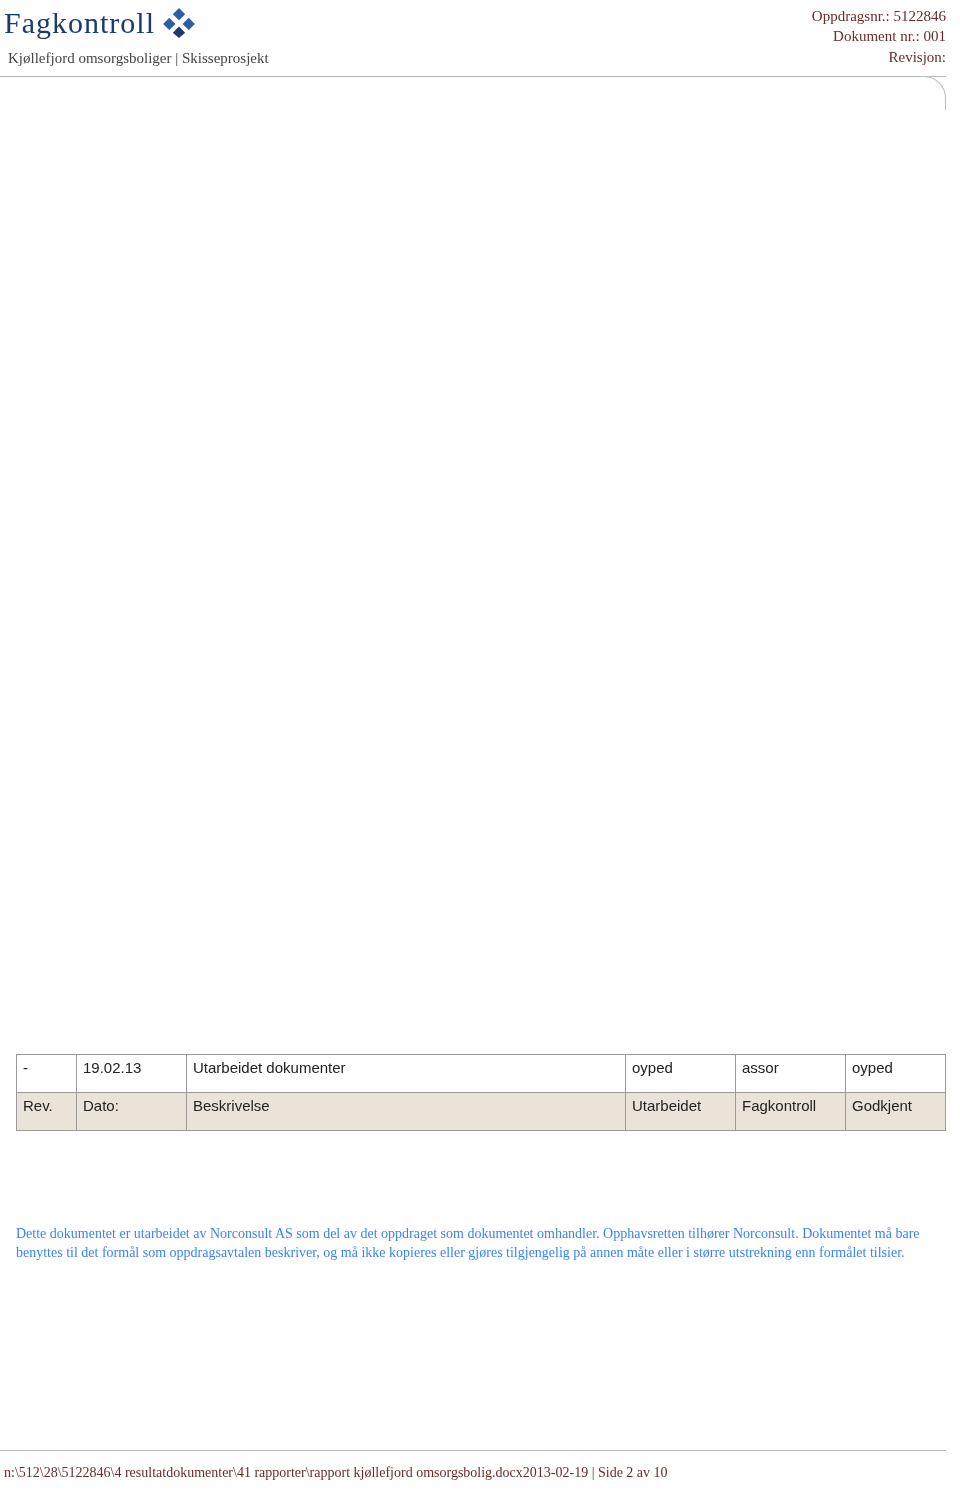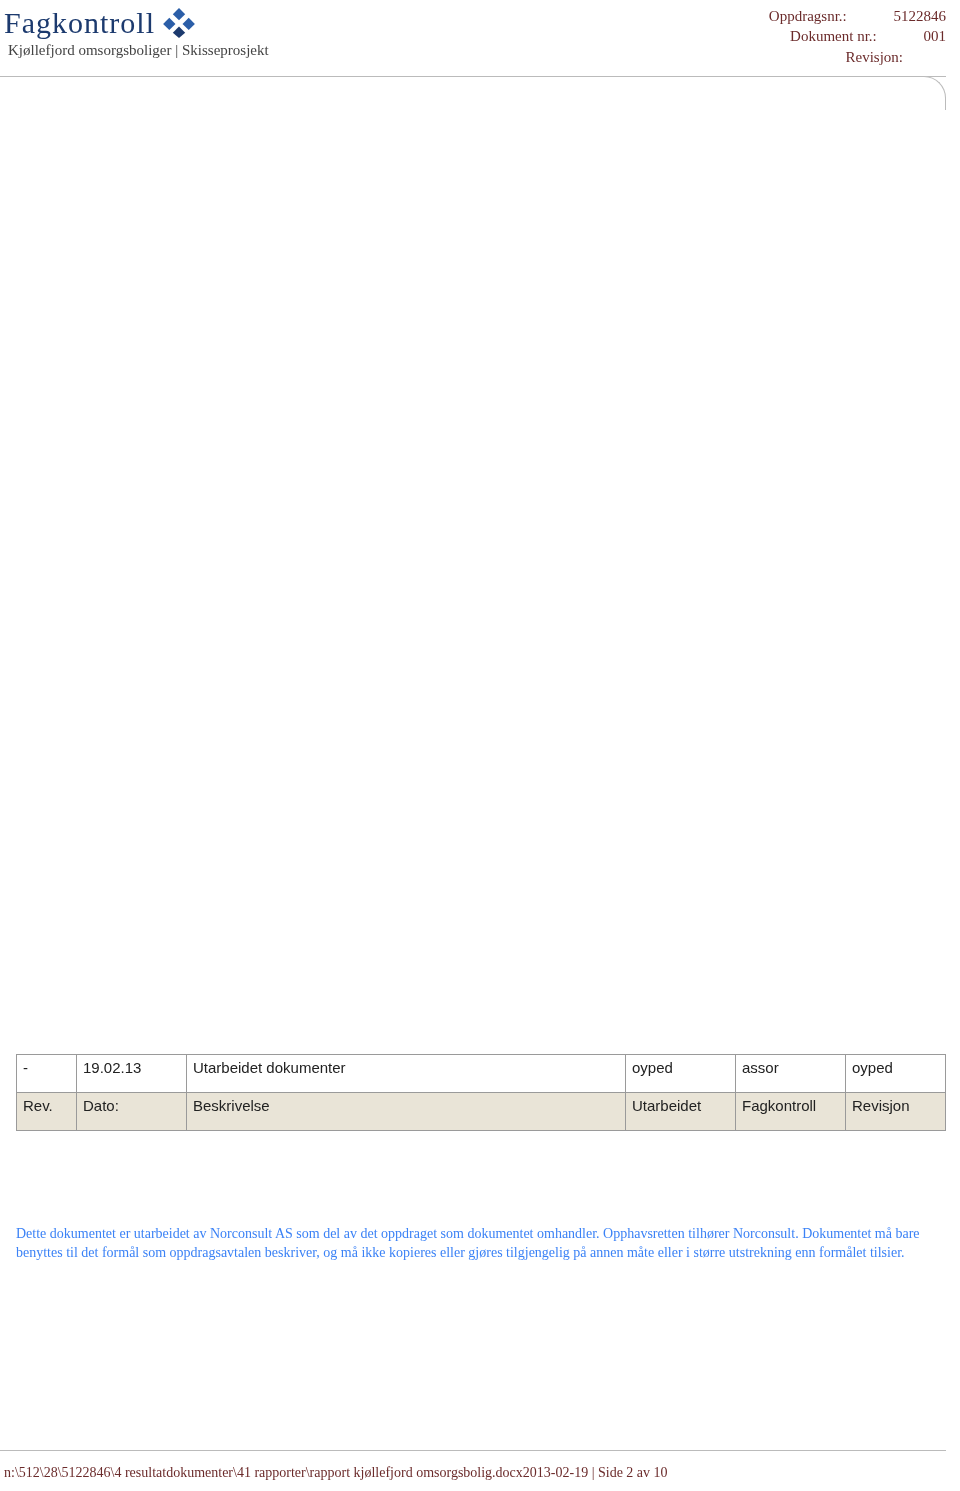--- a/index.html
+++ b/index.html
@@ -3,23 +3,23 @@
   <meta charset="utf-8">
   <style>
     * { box-sizing: border-box; margin: 0; padding: 0; }
     html, body { width: 960px; height: 1491px; font-family: Georgia, 'Times New Roman', serif; background: #fff; color: #333; }
     .page { width: 960px; height: 1491px; position: relative; }
     .header { display: flex; justify-content: space-between; align-items: flex-start; padding: 6px 14px 0 4px; }
     .brand { display: flex; flex-direction: column; }
     .brand-row { display: flex; align-items: center; gap: 6px; }
     .brand-name { font-family: Georgia, serif; font-size: 30px; letter-spacing: 1px; color: #1c3a6e; font-weight: 400; }
     .logo { width: 36px; height: 30px; }
-    .subtitle { font-size: 15px; color: #444; margin-top: 2px; padding-left: 4px; }
+    .subtitle { font-size: 15px; color: #444; margin-top: 10px; padding-left: 4px; }
     .meta { text-align: right; font-size: 15px; color: #6b2b2b; line-height: 1.35; }
-    .meta .num { color: #6b2b2b; margin-left: 43px; }
+    .meta .num { color: #6b2b2b; }
     .rule-top { position: absolute; left: 0; right: 14px; top: 76px; height: 0; border-top: 1px solid #bbb; }
     .corner { position: absolute; right: 14px; top: 76px; width: 34px; height: 34px; border-top: 1px solid #bbb; border-right: 1px solid #bbb; border-top-right-radius: 22px; background: #fff; }
     .content { position: absolute; left: 0; right: 14px; top: 78px; bottom: 60px; }
     .tables { position: absolute; left: 16px; right: 0; bottom: 300px; width: calc(100% - 16px); }
     table { border-collapse: collapse; width: 100%; table-layout: fixed; }
     td, th { border: 1px solid #9a9a9a; font-size: 15px; vertical-align: top; }
     .row-data td { background: #fff; padding: 4px 6px 16px 6px; font-family: Arial, Helvetica, sans-serif; color: #222; }
     .row-head td { background: #e9e4d7; padding: 4px 6px 16px 6px; font-family: Arial, Helvetica, sans-serif; color: #222; margin-top: 38px; }
     .col-rev { width: 60px; }
     .col-date { width: 110px; }
@@ -91,21 +91,21 @@
           <td>oyped</td>
           <td>assor</td>
           <td>oyped</td>
         </tr>
         <tr class="row-head">
           <td>Rev.</td>
           <td>Dato:</td>
           <td>Beskrivelse</td>
           <td>Utarbeidet</td>
           <td>Fagkontroll</td>
-          <td>Revisjon</td>
+          <td>Godkjent</td>
         </tr>
       </tbody>
         </table>
     </div>
 
     <div class="legal">
       <span>Dette dokumentet er utarbeidet av Norconsult AS som del av det oppdraget som dokumentet omhandler. Opphavsretten tilhører Norconsult.</span>
       <span>Dokumentet må bare benyttes til det formål som oppdragsavtalen beskriver, og må ikke kopieres eller gjøres tilgjengelig på annen måte eller i større utstrekning enn formålet tilsier.</span>
     </div>
 

